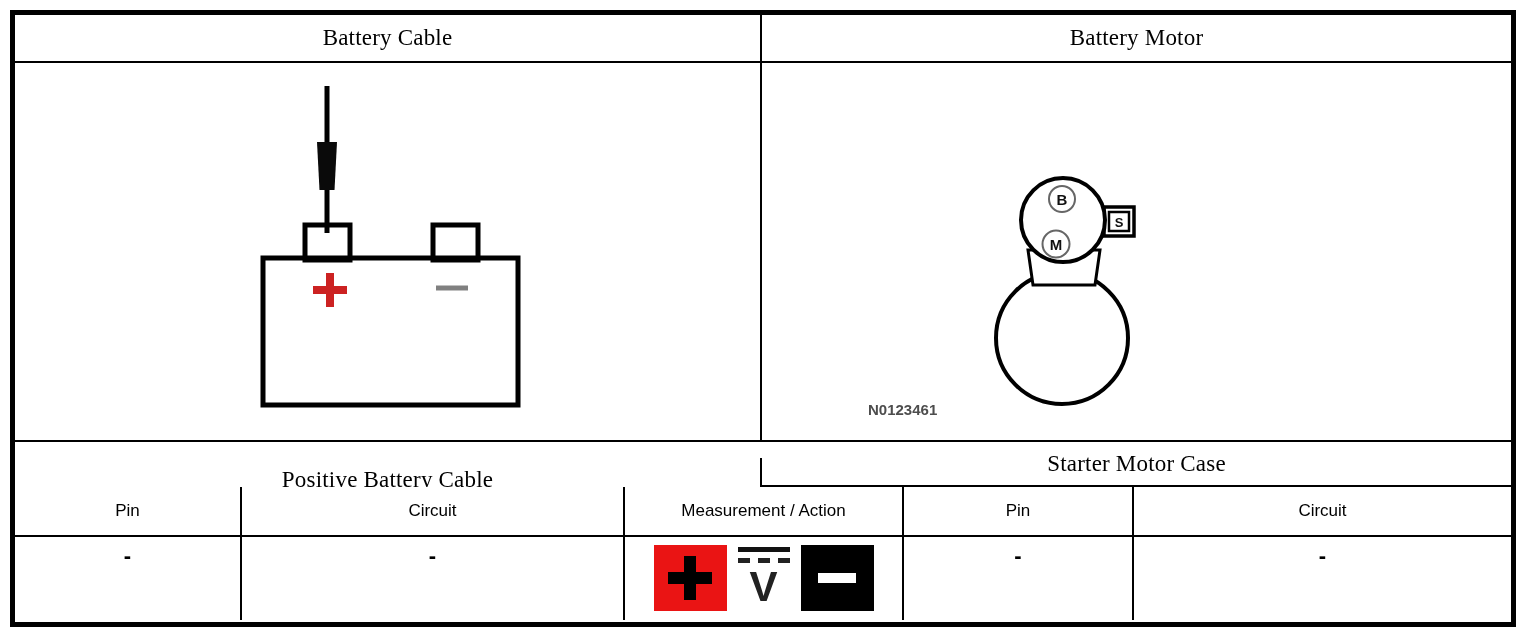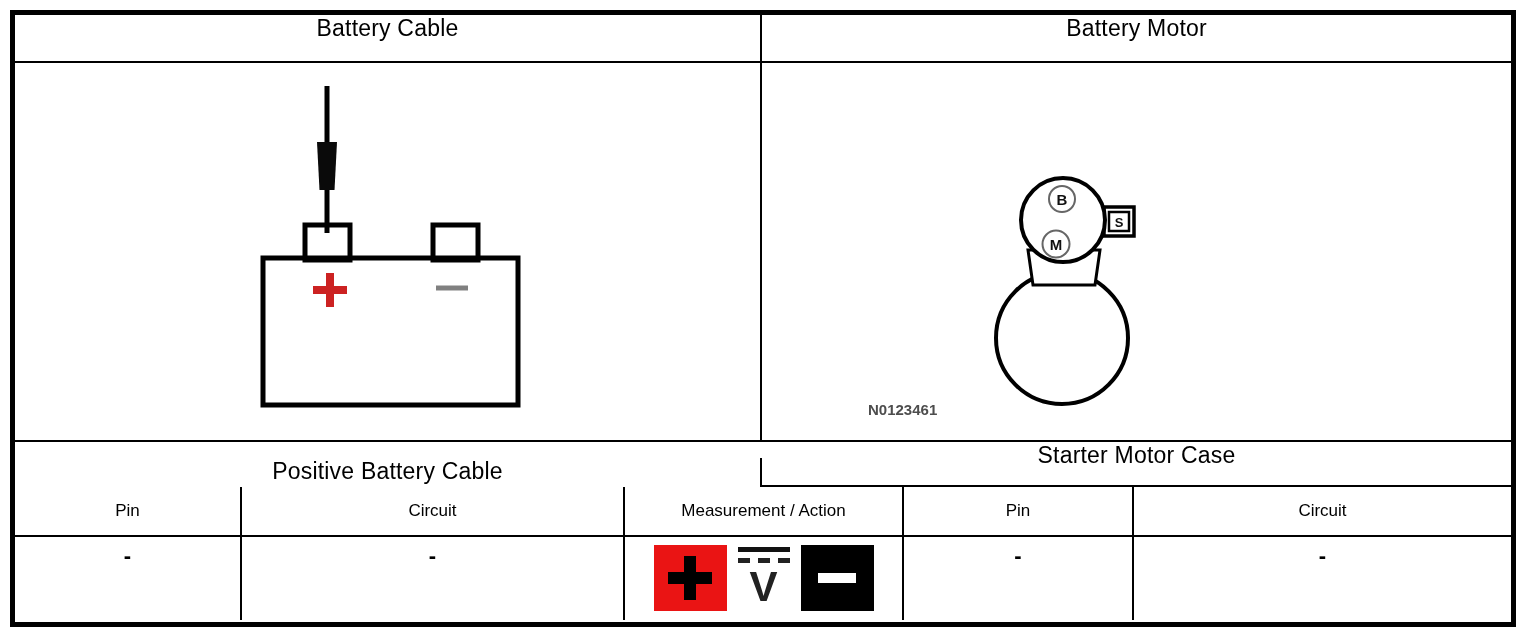--- a/index.html
+++ b/index.html
@@ -3,22 +3,22 @@
 <meta charset="utf-8">
 <style>
   html,body{margin:0;padding:0;background:#fff;}
   .stage{position:relative;width:1526px;height:638px;background:#fff;
          font-family:"Liberation Sans",sans-serif;color:#000;overflow:hidden;}
   .frame{position:absolute;left:10px;top:10px;width:1506px;height:617px;
          border:5px solid #000;box-sizing:border-box;}
   .cell{position:absolute;box-sizing:border-box;background:#fff;}
   .br{border-right:2px solid #000;}
   .bb{border-bottom:2px solid #000;}
-  .hdr{display:flex;justify-content:center;
-       font-size:23px;letter-spacing:0.2px;}
+  .hdr{display:flex;align-items:center;justify-content:center;
+       font-size:23px;letter-spacing:0.2px;font-family:Liberation Serif, serif;}
   .colhdr{display:flex;align-items:center;justify-content:center;font-size:17px;}
   .valcell{display:flex;justify-content:center;align-items:flex-start;
            padding-top:6px;font-size:22px;font-weight:bold;}
   .imgcell{overflow:hidden;}
   .measure-strip{display:flex;justify-content:center;align-items:flex-start;
                  gap:7px;padding-top:8px;}
   .probe-box{width:73px;height:66px;display:flex;align-items:center;justify-content:center;}
   .probe-pos{background:#ea1414;}
   .probe-neg{background:#000;}
   .plus-glyph{position:relative;width:44px;height:44px;}

